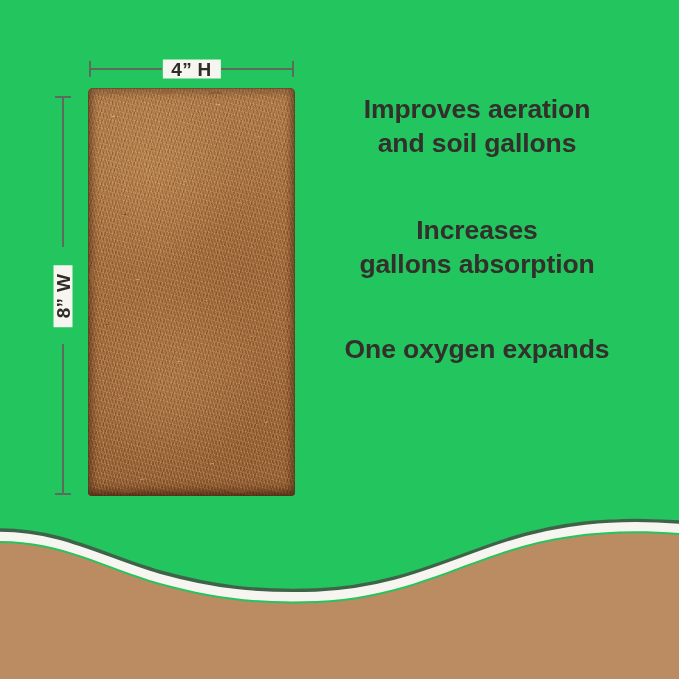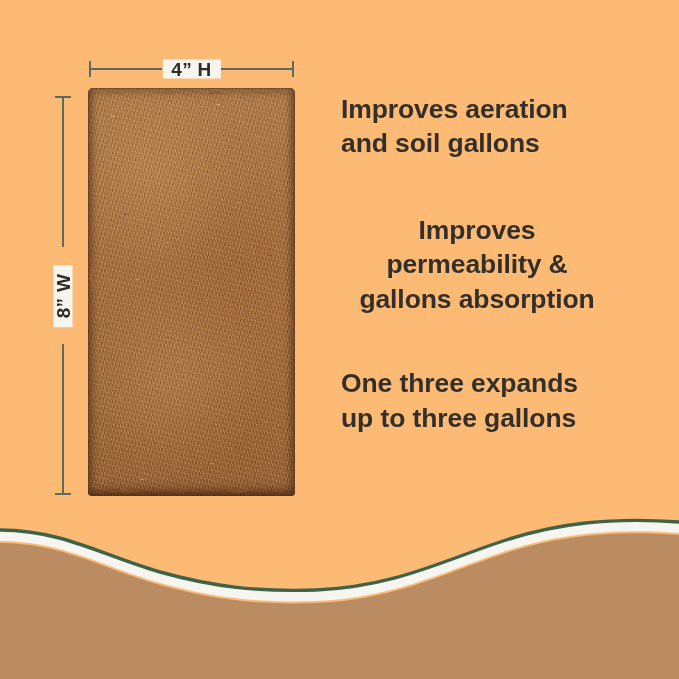--- a/index.html
+++ b/index.html
@@ -7,21 +7,21 @@
     margin: 0;
     padding: 0;
     background: #ffffff;
   }
 
   #stage {
     position: relative;
     width: 679px;
     height: 679px;
     overflow: hidden;
-    background: #fdba74;
+    background: #22c55e;
     font-family: "Liberation Sans", "DejaVu Sans", sans-serif;
   }
 
   
   .wave-layer {
     position: absolute;
     left: 0;
     bottom: 0;
     width: 679px;
     height: 180px;
@@ -230,21 +230,21 @@
   .feature {
     color: #332f2b;
     font-size: 26.5px;
     font-weight: 700;
     line-height: 1.30;
     letter-spacing: -.1px;
   }
   .feature-1 { text-align: left;   margin-bottom: 52px; }
   .feature-2 { text-align: center; margin-bottom: 50px; }
   .feature-3 { text-align: left; }
-  .feature .line { display: block; }
+  .feature .line { display: block; text-align: center; }
 </style>
 </head>
 <body>
 
 <div id="stage">
 
   <div class="brick-wrap">
     <div class="brick"></div>
     <div class="brick-edge-top"></div>
     <div class="brick-edge-bottom"></div>
@@ -270,28 +270,26 @@
   </div>
 
   <div class="features">
 
     <div class="feature feature-1">
       <span class="line">Improves aeration</span>
       <span class="line">and soil gallons</span>
     </div>
 
     <div class="feature feature-2">
-      <span class="line">Improves</span>
-      <span class="line">permeability &amp;</span>
+      <span class="line">Increases</span>
       <span class="line">gallons absorption</span>
     </div>
 
     <div class="feature feature-3">
-      <span class="line">One three expands</span>
-      <span class="line">up to three gallons</span>
+      <span class="line">One oxygen expands</span>
     </div>
 
   </div>
 
   <svg class="wave-layer" viewBox="0 0 679 180" preserveAspectRatio="none">
 
     <path d="M0,44 C62,44 104,70 160,86 C214,101 258,106 316,104
              C392,101 440,76 500,56 C556,37 612,31 679,36
              L679,180 L0,180 Z" fill="#bb8b61"></path>
 

